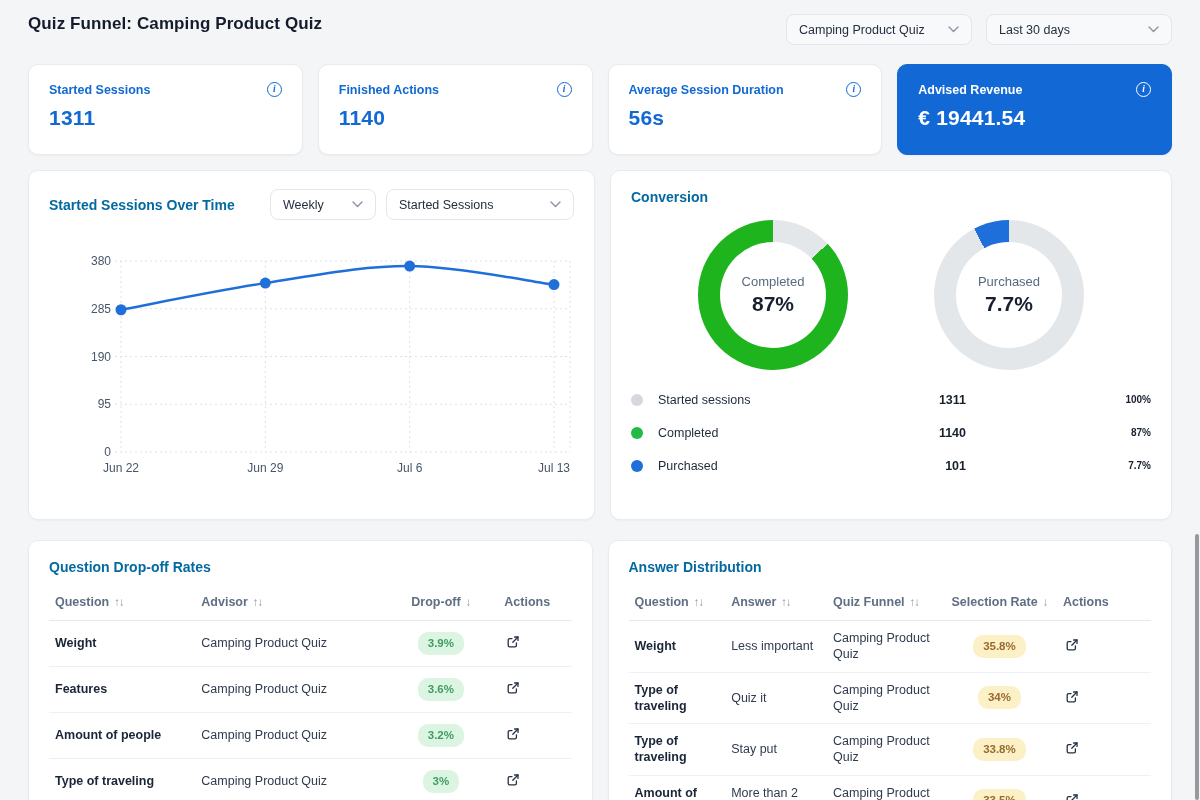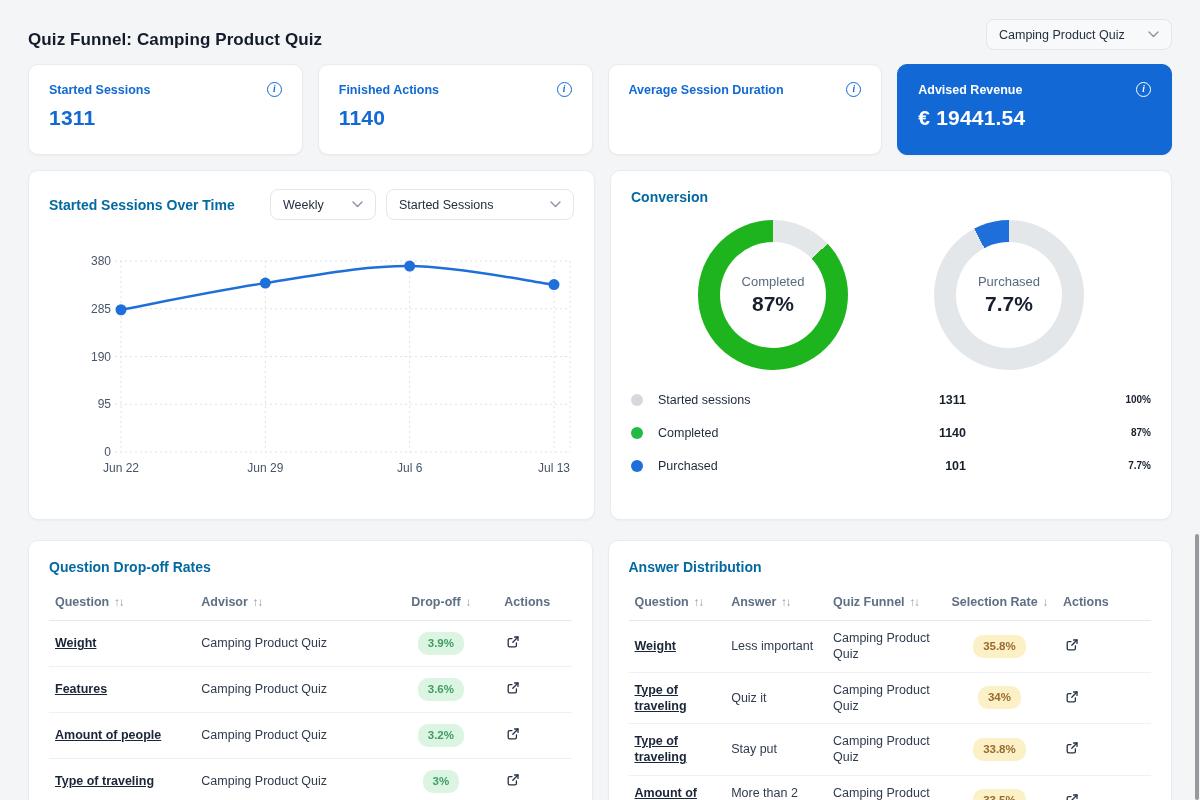--- a/index.html
+++ b/index.html
@@ -5,21 +5,21 @@
   * { margin:0; padding:0; box-sizing:border-box; }
   html,body { width:1200px; height:800px; overflow:hidden; }
   body {
     background:#f4f5f6;
     font-family:"Liberation Sans", sans-serif;
     color:#1b2438;
   }
   .page { padding:0 28px; position:relative; }
 
   
-  .header-row { display:flex; align-items:flex-end; justify-content:space-between; margin-top:14px; height:36px; }
+  .header-row { display:flex; align-items:flex-start; justify-content:space-between; margin-top:14px; height:36px; }
   .page-title { font-size:17px; font-weight:700; color:#141c2c; letter-spacing:.1px; }
   .filters { display:flex; gap:14px; }
 
   .select {
     display:flex; align-items:center; justify-content:space-between;
     background:#f8f9fa; border:1px solid #e3e6ea; border-radius:8px;
     height:31px; padding:0 12px; font-size:12.5px; color:#252f40; font-weight:500;
     cursor:pointer; font-family:inherit;
   }
   .select.w-filter { width:186px; }
@@ -78,21 +78,21 @@
   
   .bottom-row { display:grid; grid-template-columns:1fr 1fr; gap:15px; margin-top:20px; }
   .bottom-row .card { height:330px; padding:18px 20px; overflow:hidden; }
   table { width:100%; border-collapse:collapse; margin-top:10px; table-layout:fixed; }
   th {
     font-size:12.5px; font-weight:600; color:#5f6f84; text-align:left;
     padding:10px 6px 11px; border-bottom:1px solid #e6e9ec; cursor:pointer; white-space:nowrap;
   }
   .sort-glyph { color:#8b97a8; font-size:11.5px; margin-left:5px; letter-spacing:-1px; }
   td { font-size:12.5px; color:#2f3b4e; padding:11px 6px; border-bottom:1px solid #eef0f2; vertical-align:middle; line-height:1.3; }
-  td.q { font-weight:700; color:#1b2538;text-decoration:underline; }
+  td.q { font-weight:700; color:#1b2538; }
   .dropoff-table th:nth-child(1){width:28%;} .dropoff-table th:nth-child(2){width:36%;}
   .dropoff-table th:nth-child(3){width:22%; text-align:center;} .dropoff-table th:nth-child(4){width:14%;}
   .dropoff-table td:nth-child(3){text-align:center;}
   .answer-table th:nth-child(1){width:18.5%;} .answer-table th:nth-child(2){width:19.5%;}
   .answer-table th:nth-child(3){width:22%;} .answer-table th:nth-child(4){width:22%; text-align:center;}
   .answer-table th:nth-child(5){width:18%;}
   .answer-table td:nth-child(4){text-align:center;}
   .answer-table td{padding:9px 6px;}
   .pill {
     display:inline-block; padding:4px 10px; border-radius:10px;
@@ -115,20 +115,26 @@
 
   <div class="header-row">
     <div class="page-title">Quiz Funnel: Camping Product Quiz</div>
     <div class="filters">
       <button class="select w-filter">
         <span>Camping Product Quiz</span>
         <svg class="chevron" width="11" height="7" viewBox="0 0 11 7">
             <path d="M1 1l4.5 4.5L10 1" fill="none" stroke="#8b93a1" stroke-width="1.4" stroke-linecap="round" stroke-linejoin="round"></path>
           </svg>
       </button>
+      <button class="select w-filter">
+        <span>Last 30 days</span>
+        <svg class="chevron" width="11" height="7" viewBox="0 0 11 7">
+            <path d="M1 1l4.5 4.5L10 1" fill="none" stroke="#8b93a1" stroke-width="1.4" stroke-linecap="round" stroke-linejoin="round"></path>
+          </svg>
+      </button>
     </div>
   </div>
 
   <div class="stats-row">
     <div class="card stat-card">
       <div class="stat-top">
         <span class="stat-label">Started Sessions</span>
         <span class="info-icon">i</span>
       </div>
       <div class="stat-value">1311</div>
@@ -138,20 +144,21 @@
         <span class="stat-label">Finished Actions</span>
         <span class="info-icon">i</span>
       </div>
       <div class="stat-value">1140</div>
     </div>
     <div class="card stat-card">
       <div class="stat-top">
         <span class="stat-label">Average Session Duration</span>
         <span class="info-icon">i</span>
       </div>
+      <div class="stat-value">56s</div>
     </div>
     <div class="card stat-card highlight">
       <div class="stat-top">
         <span class="stat-label">Advised Revenue</span>
         <span class="info-icon">i</span>
       </div>
       <div class="stat-value">€ 19441.54</div>
     </div>
   </div>
 

